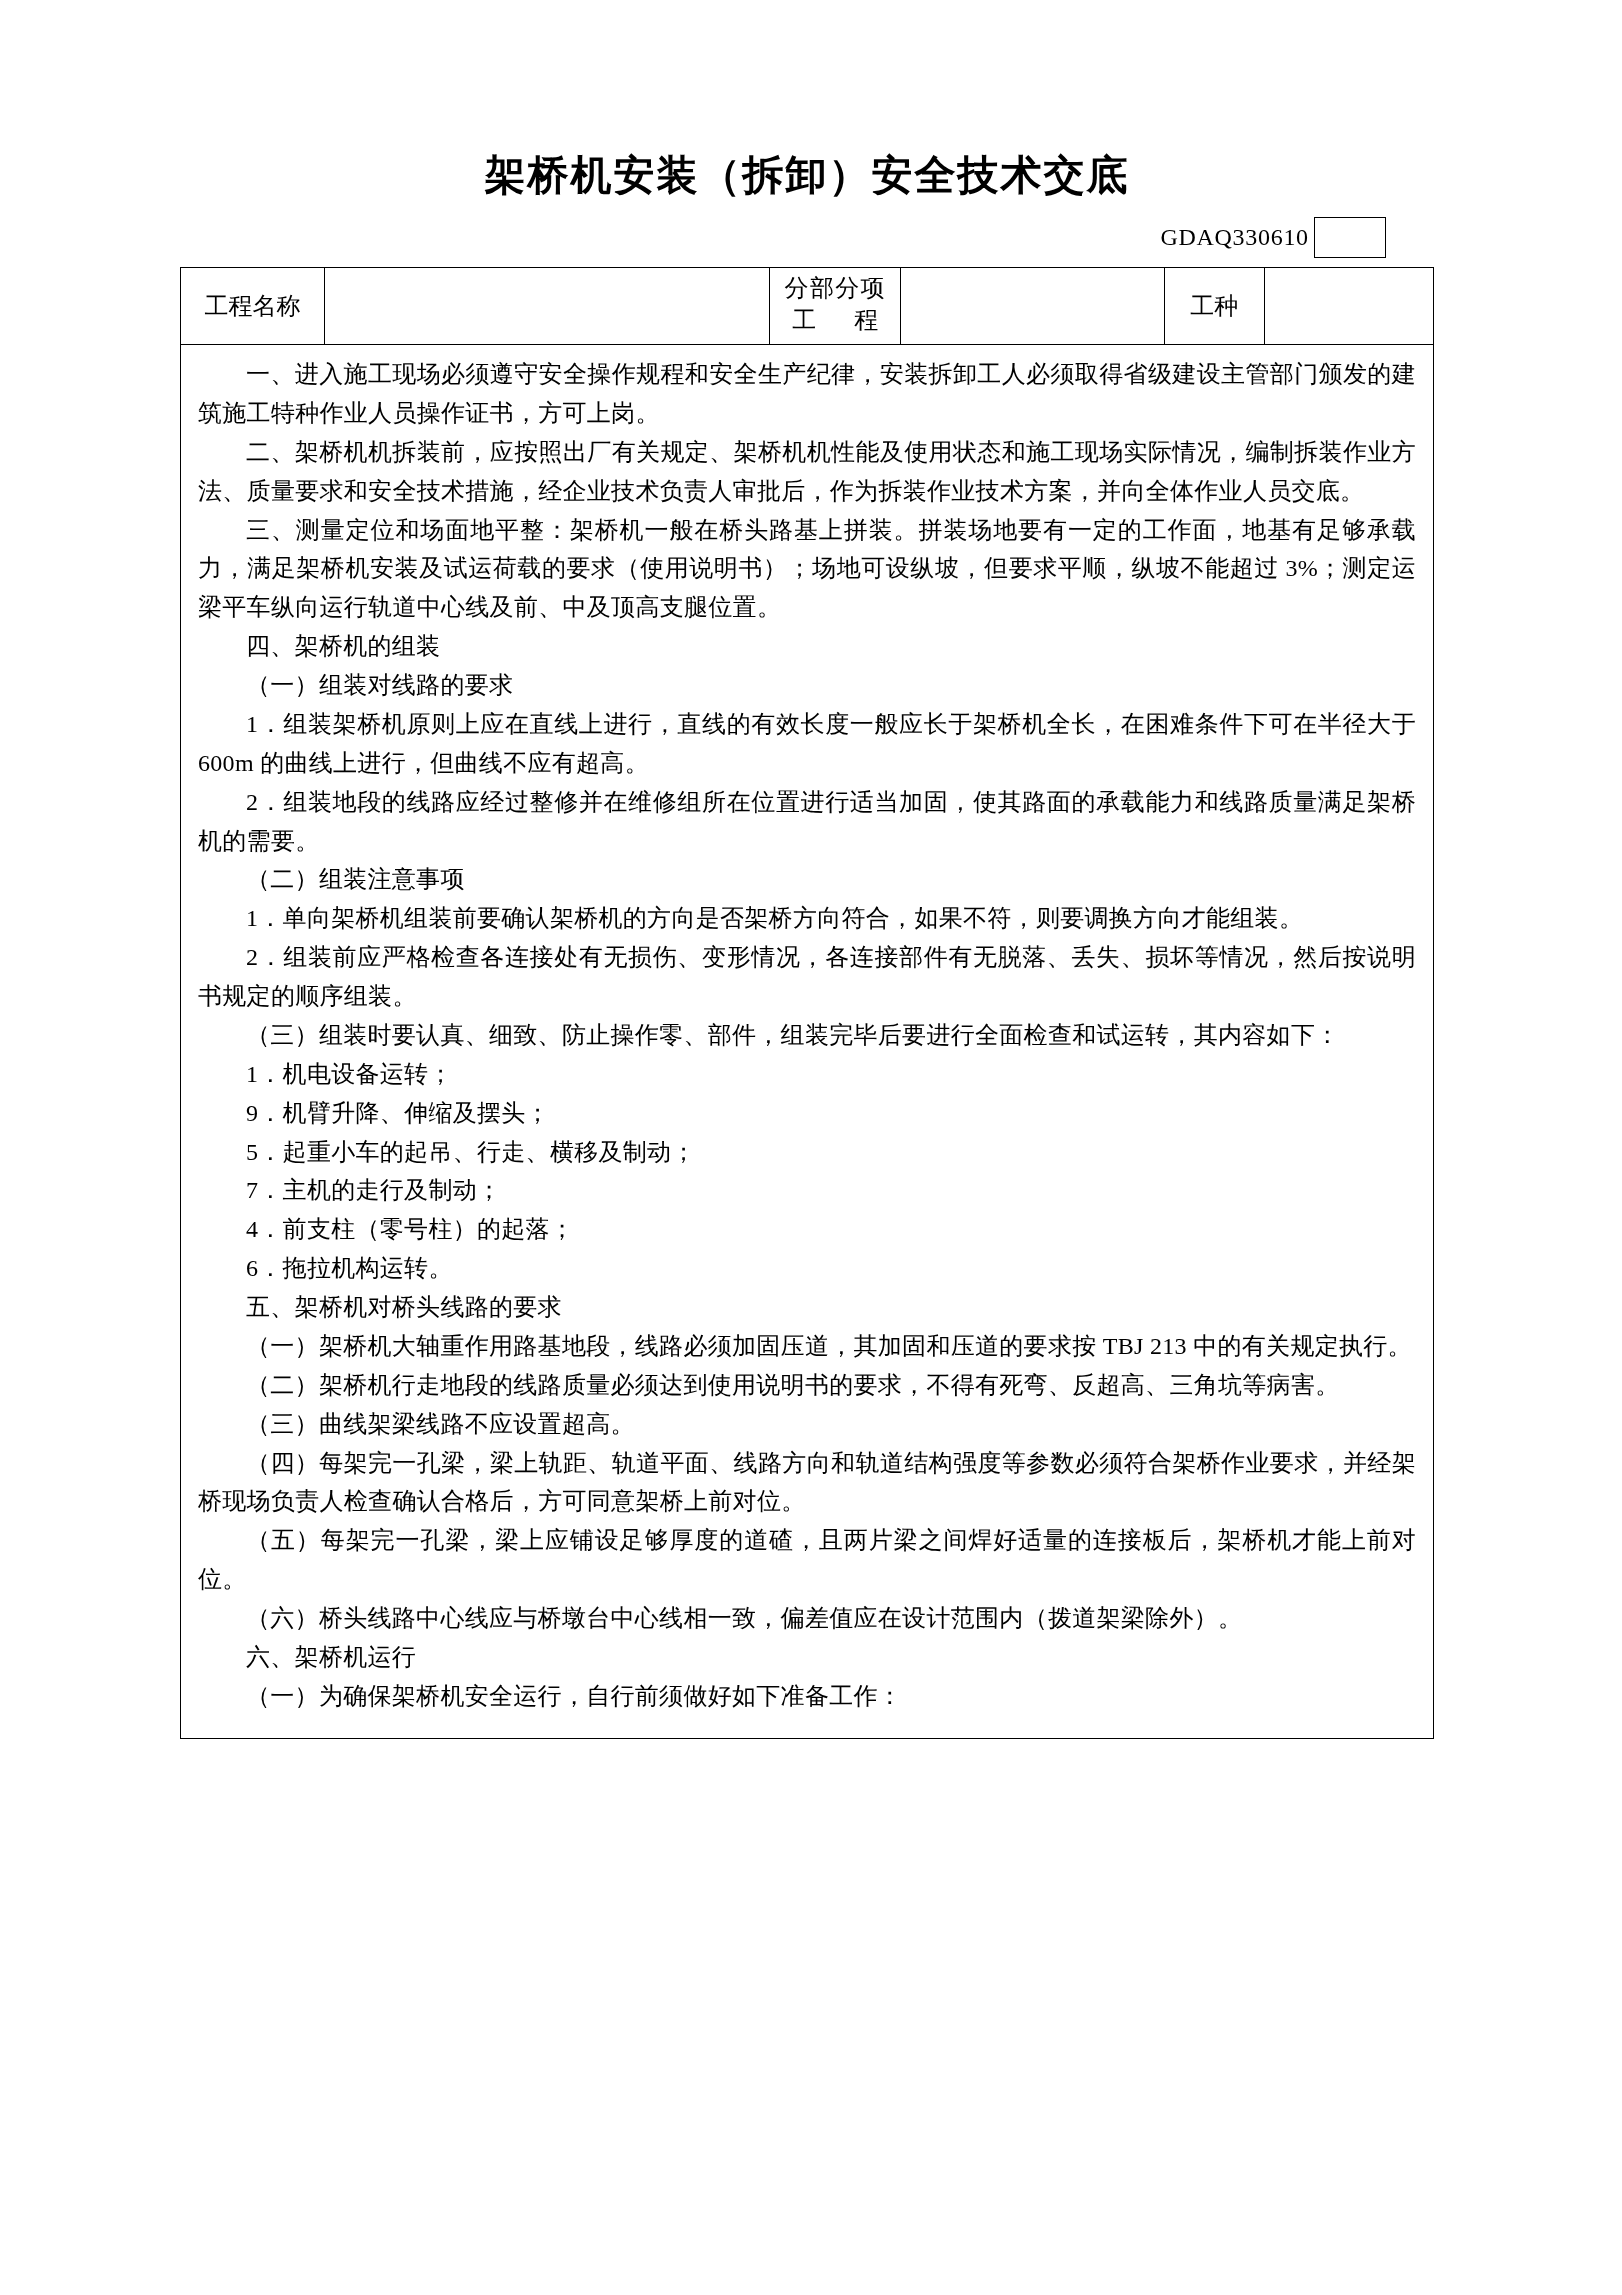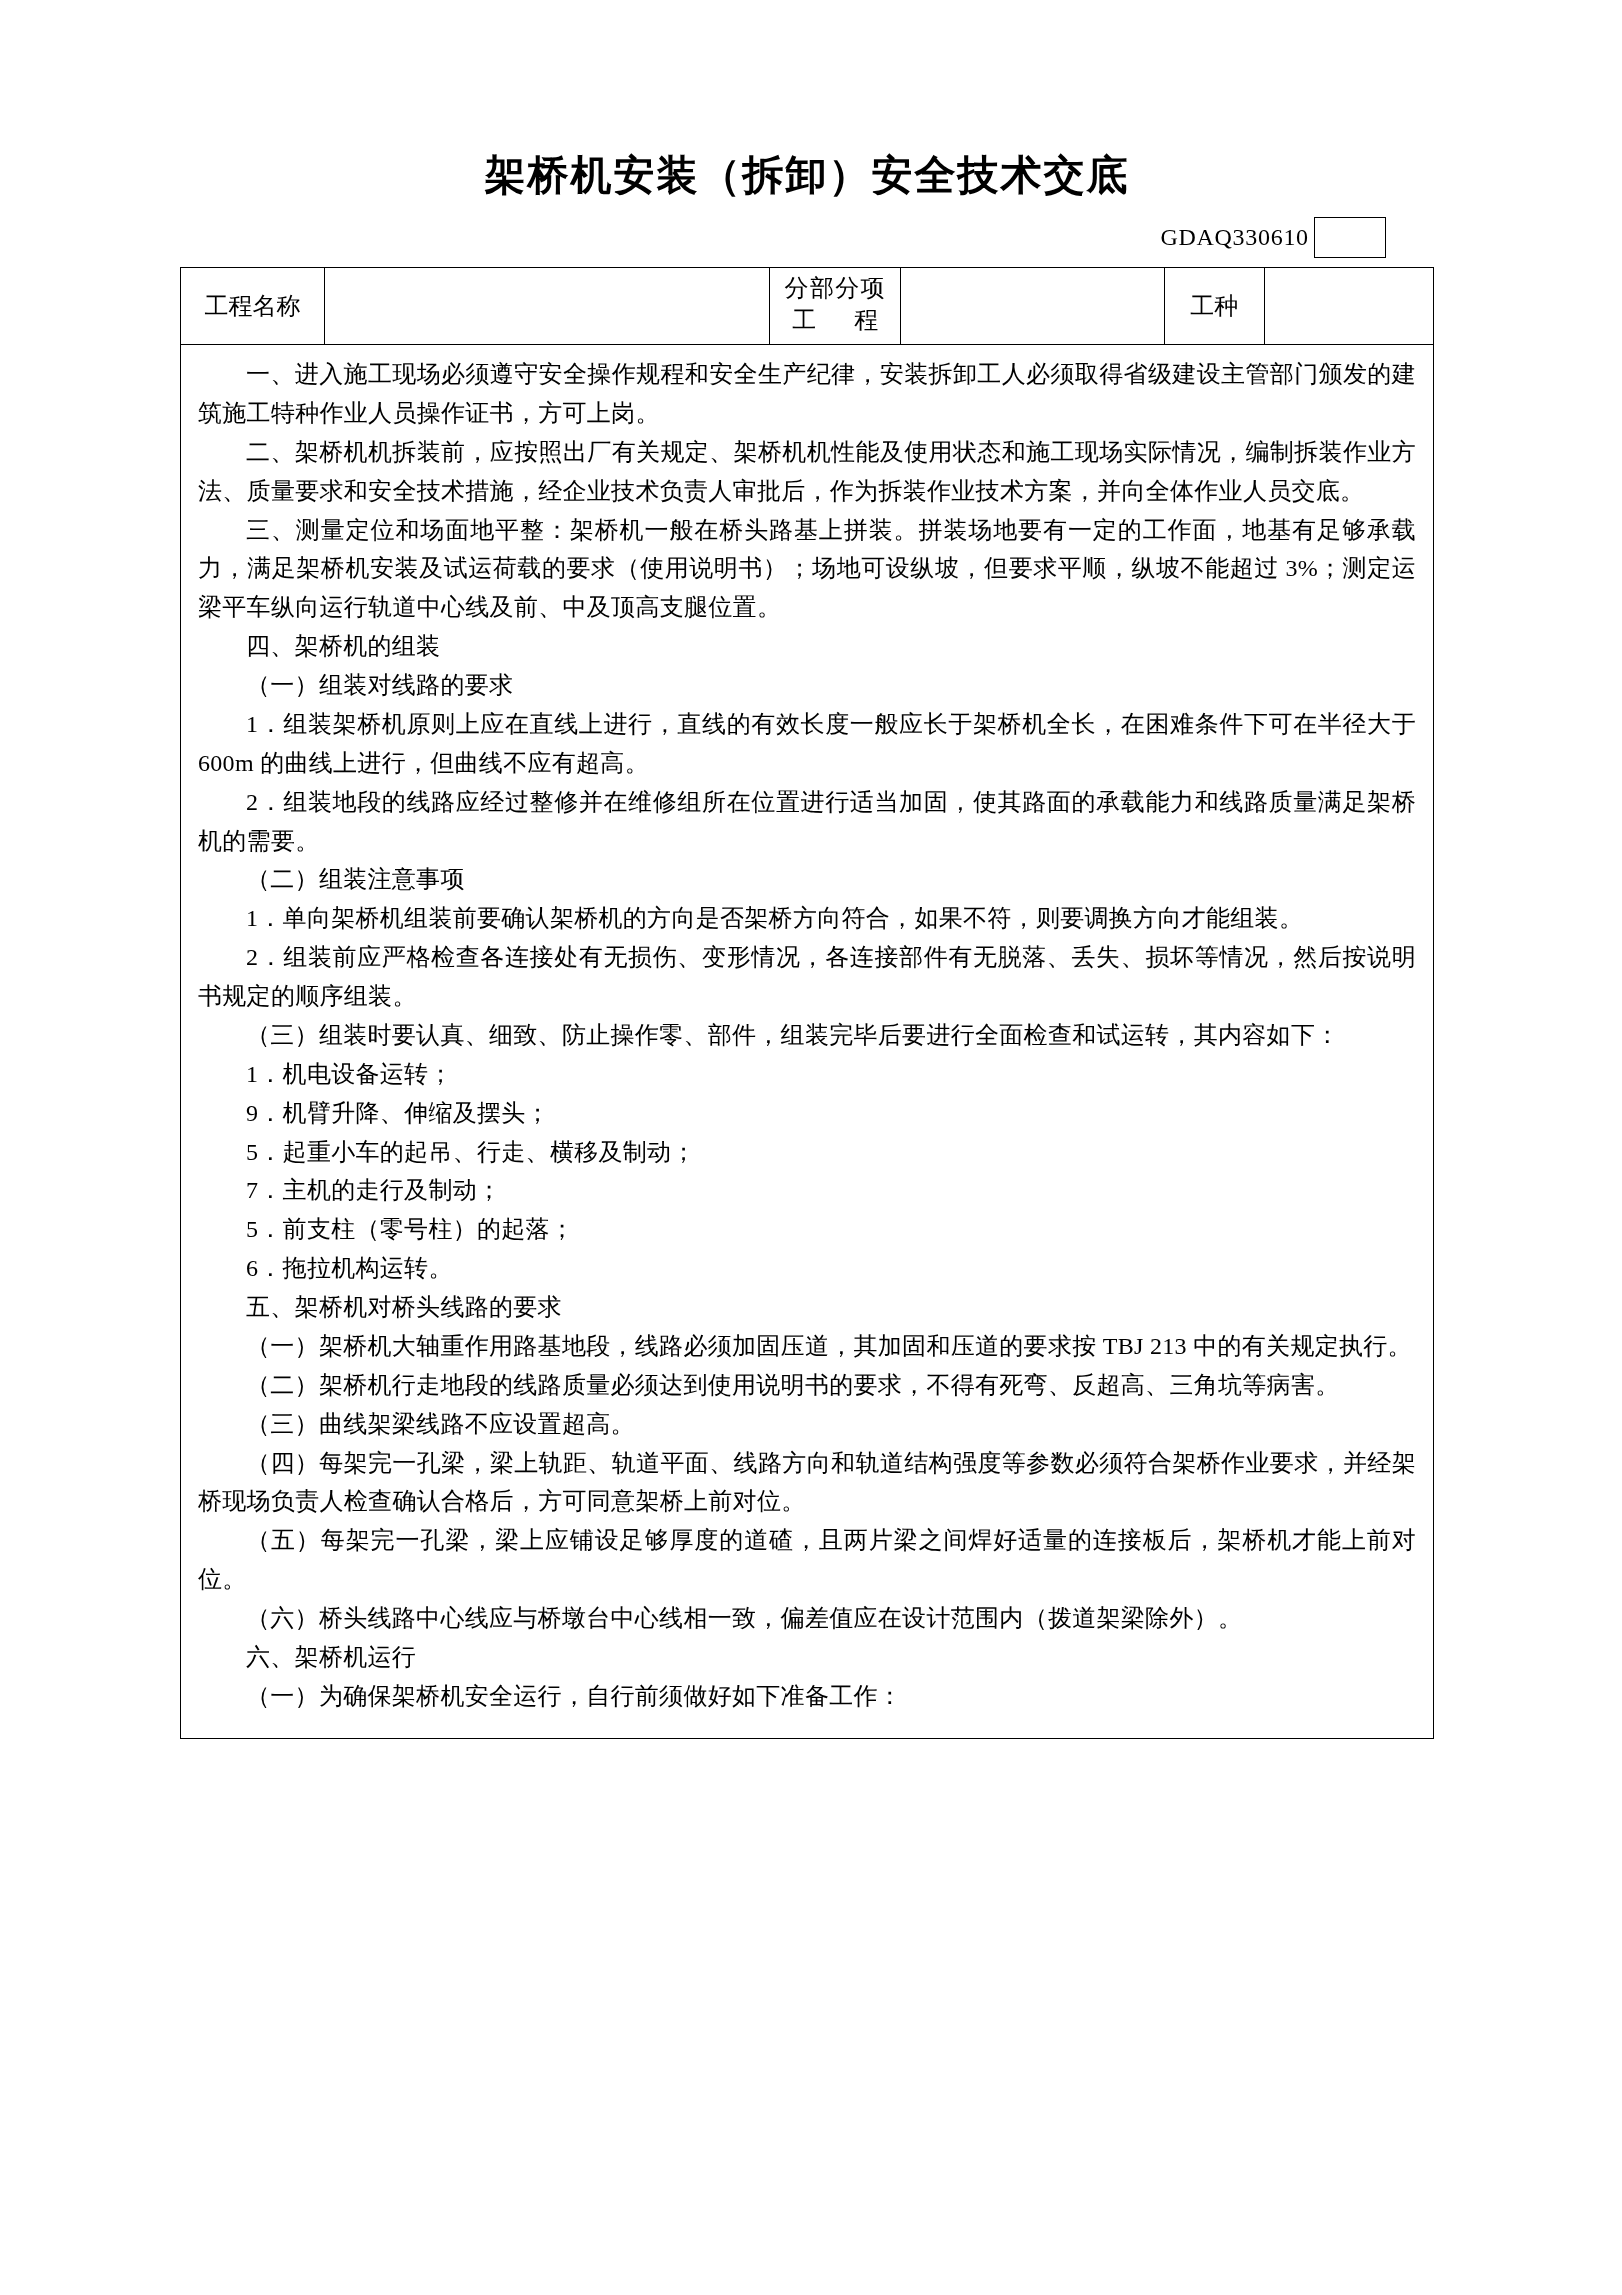--- a/index.html
+++ b/index.html
@@ -141,21 +141,21 @@
               <p class="indent">1．组装架桥机原则上应在直线上进行，直线的有效长度一般应长于架桥机全长，在困难条件下可在半径大于 600m 的曲线上进行，但曲线不应有超高。</p>
               <p class="indent">2．组装地段的线路应经过整修并在维修组所在位置进行适当加固，使其路面的承载能力和线路质量满足架桥机的需要。</p>
               <p class="indent">（二）组装注意事项</p>
               <p class="indent">1．单向架桥机组装前要确认架桥机的方向是否架桥方向符合，如果不符，则要调换方向才能组装。</p>
               <p class="indent">2．组装前应严格检查各连接处有无损伤、变形情况，各连接部件有无脱落、丢失、损坏等情况，然后按说明书规定的顺序组装。</p>
               <p class="indent">（三）组装时要认真、细致、防止操作零、部件，组装完毕后要进行全面检查和试运转，其内容如下：</p>
               <p class="indent">1．机电设备运转；</p>
               <p class="indent">9．机臂升降、伸缩及摆头；</p>
               <p class="indent">5．起重小车的起吊、行走、横移及制动；</p>
               <p class="indent">7．主机的走行及制动；</p>
-              <p class="indent">5．前支柱（零号柱）的起落；</p>
+              <p class="indent">4．前支柱（零号柱）的起落；</p>
               <p class="indent">6．拖拉机构运转。</p>
               <p class="indent">五、架桥机对桥头线路的要求</p>
               <p class="indent">（一）架桥机大轴重作用路基地段，线路必须加固压道，其加固和压道的要求按 TBJ 213 中的有关规定执行。</p>
               <p class="indent">（二）架桥机行走地段的线路质量必须达到使用说明书的要求，不得有死弯、反超高、三角坑等病害。</p>
               <p class="indent">（三）曲线架梁线路不应设置超高。</p>
               <p class="indent">（四）每架完一孔梁，梁上轨距、轨道平面、线路方向和轨道结构强度等参数必须符合架桥作业要求，并经架桥现场负责人检查确认合格后，方可同意架桥上前对位。</p>
               <p class="indent">（五）每架完一孔梁，梁上应铺设足够厚度的道碴，且两片梁之间焊好适量的连接板后，架桥机才能上前对位。</p>
               <p class="indent">（六）桥头线路中心线应与桥墩台中心线相一致，偏差值应在设计范围内（拨道架梁除外）。</p>
               <p class="indent">六、架桥机运行</p>
               <p class="indent">（一）为确保架桥机安全运行，自行前须做好如下准备工作：</p>

